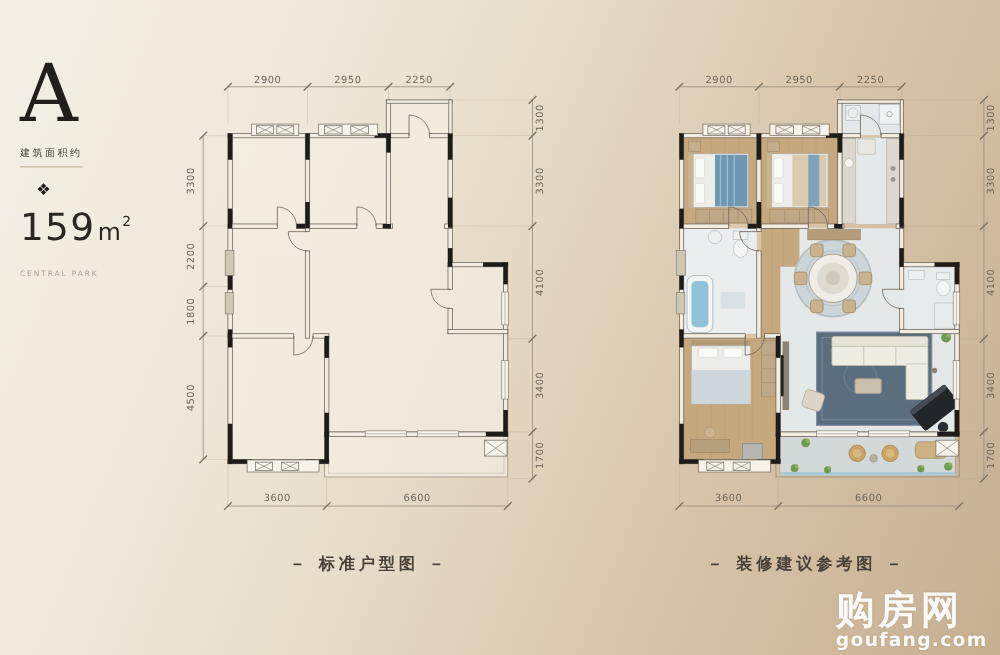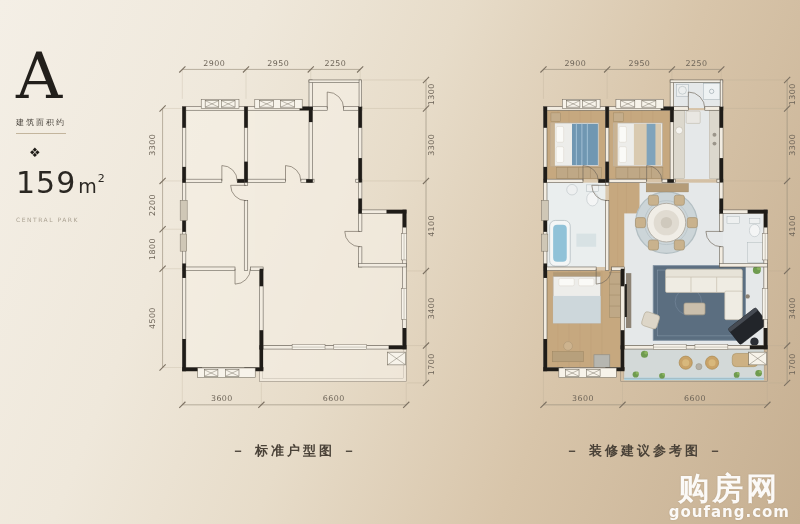--- a/index.html
+++ b/index.html
@@ -24,21 +24,21 @@
   .plan svg{display:block;width:100%;height:100%;}
   .caption{position:absolute;top:442px;font-size:13px;font-weight:bold;letter-spacing:3px;color:#4a4238;text-align:center;}
   .caption-left{left:150px;width:290px;}
   .caption-right{left:520px;width:250px;}
   
   text.dim{font-size:36px;fill:#6d6458;letter-spacing:2px;}
   .dimline{stroke:#9a8f7d;stroke-width:3;fill:none;}
   .tick{stroke:#7d7263;stroke-width:5;fill:none;}
   .witness{stroke:#b5aa92;stroke-width:1.5;fill:none;opacity:.8;}
   
-  .watermark{position:absolute;right:10px;bottom:3px;text-align:center;color:#fff;opacity:.93;
+  .watermark{position:absolute;right:10px;bottom:3px;text-align:left;color:#fff;opacity:.93;
     text-shadow:0 0 2px rgba(120,100,75,.25);margin-left:28px;}
   .wm-cn{font-size:31px;font-weight:bold;letter-spacing:3px;line-height:1.05;}
   .wm-en{font-size:15px;font-weight:bold;letter-spacing:1px;margin-top:-2px;}
 </style>
 </head>
 <body>
 
 <div class="page">
 
   <svg class="defs-svg" aria-hidden="true">

